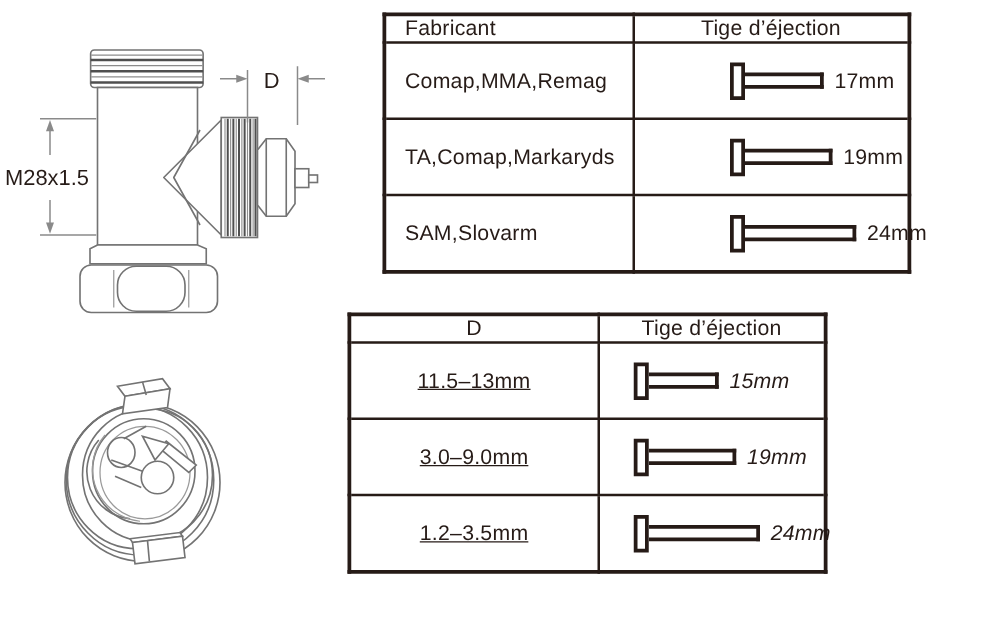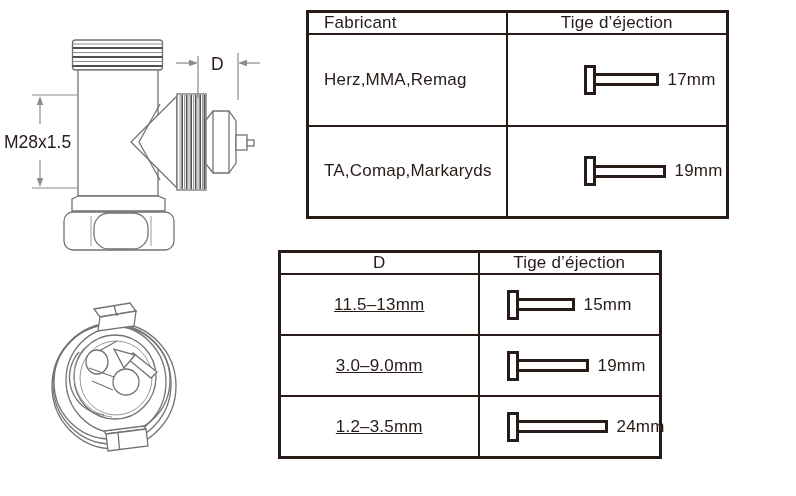--- a/index.html
+++ b/index.html
@@ -24,21 +24,21 @@
   .data-table tr{height:20%;}
   .fab-table{left:278px;top:10px;width:423px;height:209px;margin-left:28px;}
   .fab-table .c1{width:199px;}
   .dia-table{left:278px;top:250px;width:384px;height:209px;}
   .dia-table .c1{width:199px;}
   .th-center{text-align:center;}
   .fab-table th.left-head,.fab-table td.label-cell{text-align:left;padding-left:15px;}
   .dia-table td.label-cell{text-align:center;text-decoration:underline;}
   .pin-cell{text-align:left;}
   .fab-table .pin-cell{padding-left:76px;}
-  .dia-table .pin-cell{padding-left:27px;}
+  .dia-table .pin-cell{padding-left:27px;font-style:italic;}
   .pin{display:inline-flex;align-items:center;vertical-align:middle;}
   .pin-head{
     display:inline-block;width:12px;height:30px;box-sizing:border-box;
     border:3px solid var(--ink);background:#fff;position:relative;z-index:1;
   }
   .pin-shaft{
     display:inline-block;height:13px;box-sizing:border-box;
     border:3px solid var(--ink);border-left:none;background:#fff;
   }
   .pin-label{vertical-align:middle;margin-left:9px;}
@@ -169,32 +169,39 @@
         <col class="c2">
       </colgroup>
     <thead>
       <tr>
         <th class="left-head">Fabricant</th>
         <th class="th-center">Tige d’éjection</th>
       </tr>
     </thead>
     <tbody>
         <tr>
-          <td class="label-cell">Herz,MMA,Remag</td>
+          <td class="label-cell">Comap,MMA,Remag</td>
           <td class="pin-cell"><span class="pin">
               <span class="pin-head"></span>
               <span class="pin-shaft" style="width: 63px;"></span>
             </span><span class="pin-label">17mm</span></td>
         </tr>
         <tr>
           <td class="label-cell">TA,Comap,Markaryds</td>
           <td class="pin-cell"><span class="pin">
               <span class="pin-head"></span>
               <span class="pin-shaft" style="width: 70px;"></span>
             </span><span class="pin-label">19mm</span></td>
+        </tr>
+        <tr>
+          <td class="label-cell">SAM,Slovarm</td>
+          <td class="pin-cell"><span class="pin">
+              <span class="pin-head"></span>
+              <span class="pin-shaft" style="width: 89px;"></span>
+            </span><span class="pin-label">24mm</span></td>
         </tr>
       </tbody>
   </table>
 
   <table class="data-table dia-table">
     <colgroup>
         <col class="c1">
         <col class="c2">
       </colgroup>
     <thead>

